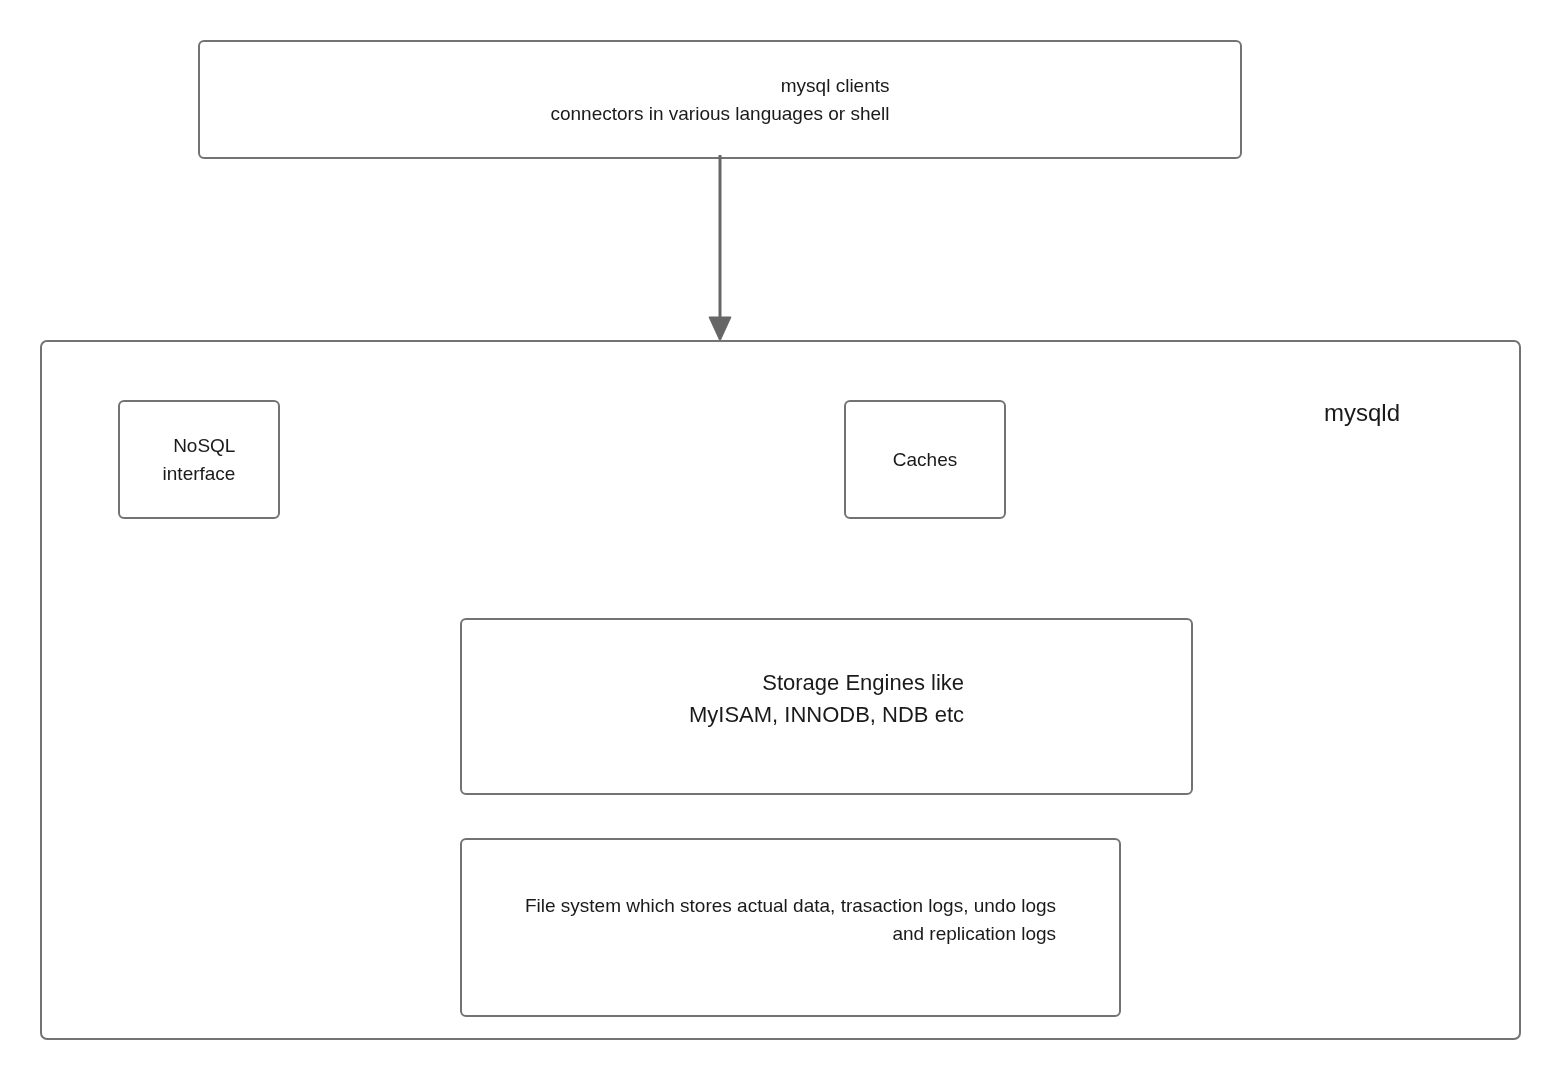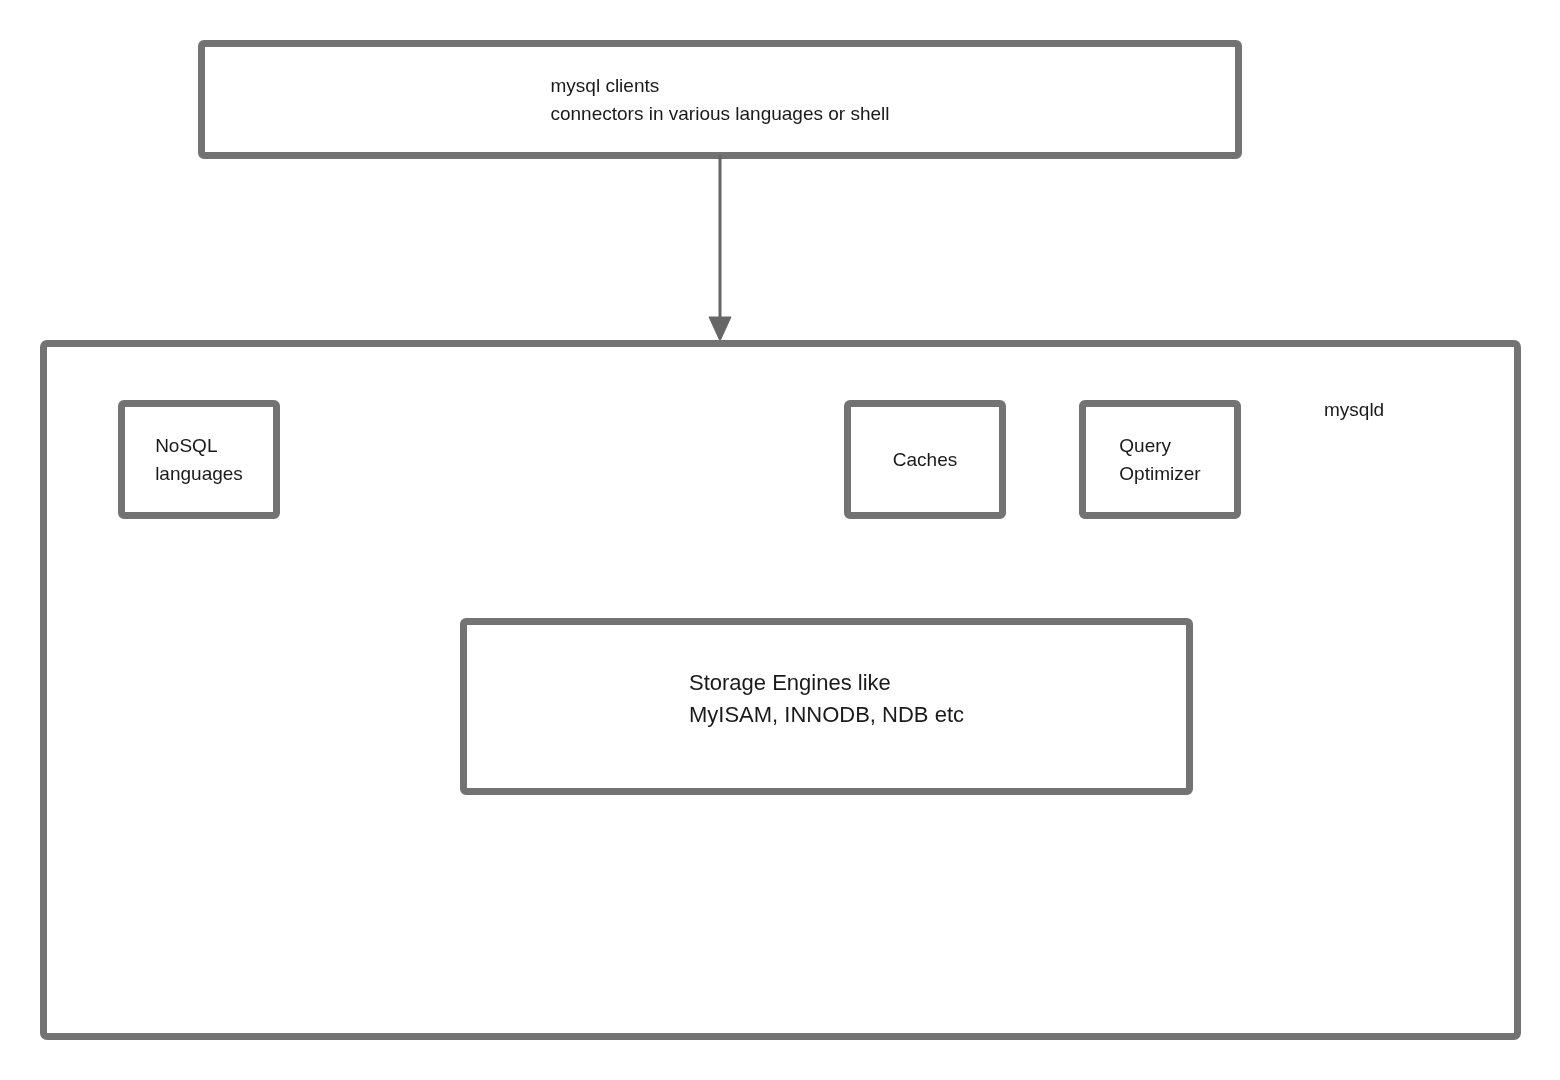--- a/index.html
+++ b/index.html
@@ -15,27 +15,27 @@
   #canvas {
     position: relative;
     width: 1560px;
     height: 1080px;
     background: #ffffff;
     overflow: hidden;
   }
   .node {
     position: absolute;
     box-sizing: border-box;
-    border: 7px solid #737373;
+    border: 2px solid #737373;
     border-radius: 6px;
     background: #ffffff;
     display: flex;
     align-items: center;
     justify-content: center;
-    text-align: left;
+    text-align: right;
     color: #1a1a1a;
     font-size: 19px;
     line-height: 1.45;
     white-space: pre-line;
     padding: 4px 8px;
   }
   
   #clients-box {
     left: 198px;
     top: 40px;
@@ -50,21 +50,21 @@
     width: 1481px;
     height: 700px;
     border-radius: 7px;
     display: block;
   }
   #mysqld-label {
     position: absolute;
     left: 1324px;
     top: 396px;
     color: #1a1a1a;
-    font-size: 19px;
+    font-size: 24px;
     line-height: 1.45;
     white-space: nowrap;
   }
   
   .component {
     width: 162px;
     height: 119px;
     top: 400px;
     font-size: 19px;
   }
@@ -121,33 +121,33 @@
     <line x1="30" y1="0" x2="30" y2="170" stroke="#666666" stroke-width="3"></line>
     <polygon points="30,186 19,162 41,162" fill="#666666" stroke="#666666" stroke-width="1"></polygon>
   </svg>
 
   <div class="node" id="mysqld-box"></div>
 
   <div id="mysqld-label">mysqld</div>
 
   <div class="node component" id="component-0">
     <span class="inner-text">NoSQL
-languages</span>
+interface</span>
   </div>
 
 
 
   <div class="node component" id="component-3">
     <span class="inner-text">Caches</span>
   </div>
 
-  <div class="node component" id="component-4">
-    <span class="inner-text">Query
-Optimizer</span>
-  </div>
 
   <div class="node" id="storage-box">
     <span class="inner-text">Storage Engines like
 MyISAM, INNODB, NDB etc</span>
   </div>
 
+  <div class="node" id="filesystem-box">
+    <span class="inner-text">File system which stores actual data, trasaction logs, undo logs
+and replication logs</span>
+  </div>
 
 </div>
 
 </body></html>

